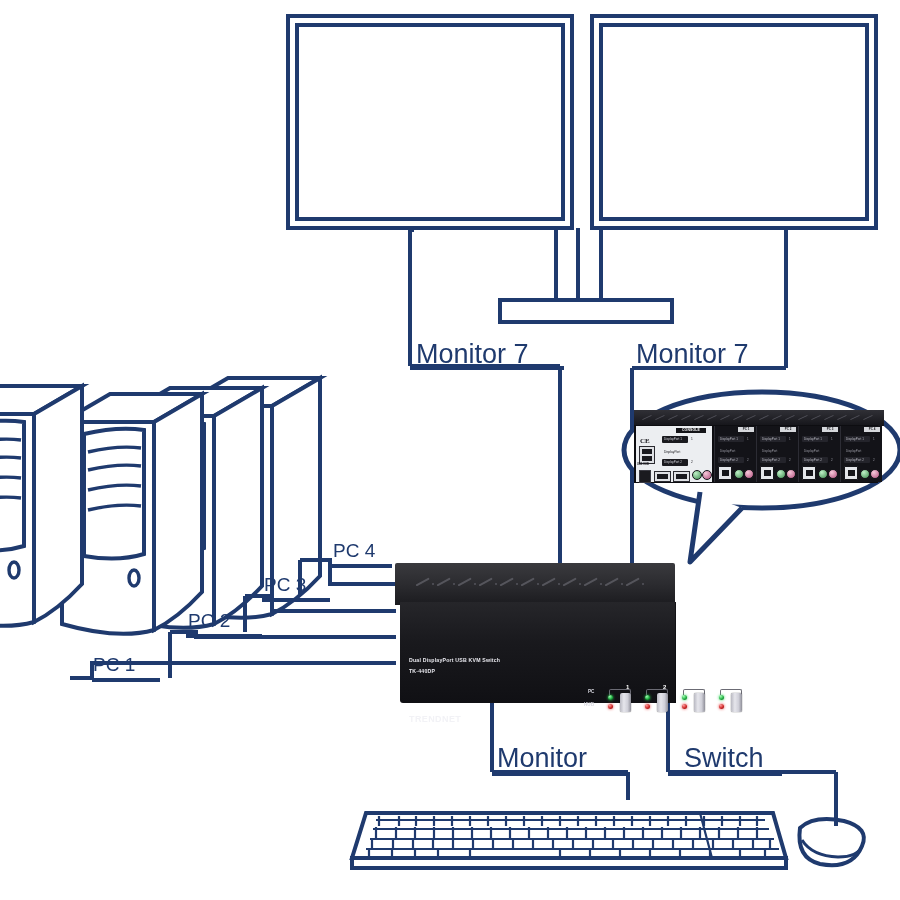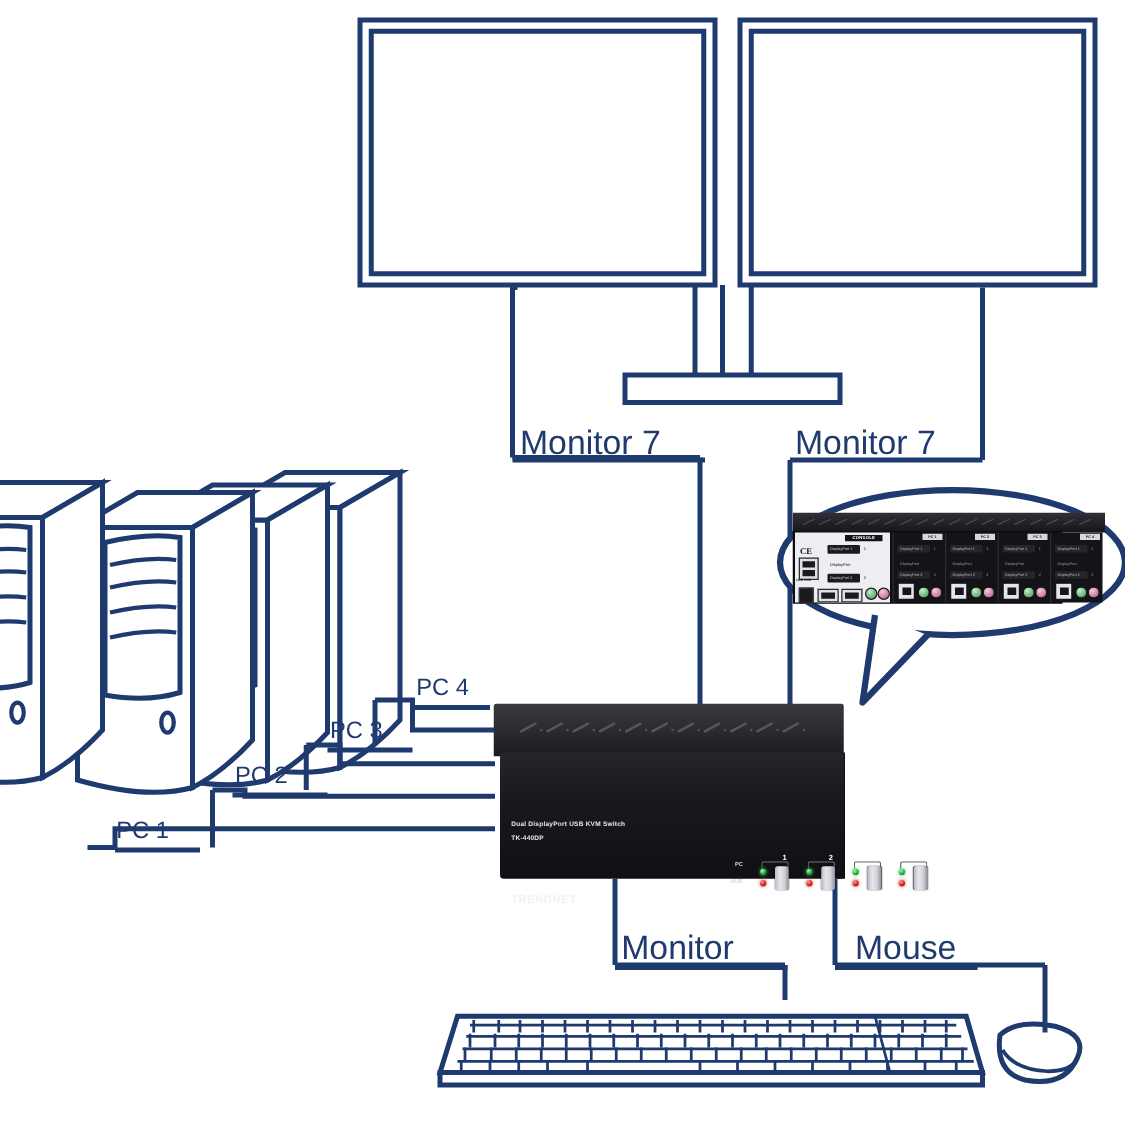--- a/index.html
+++ b/index.html
@@ -45,21 +45,21 @@
   .led-pc{background:radial-gradient(circle at 35% 30%,#9dffb0,#18a83a 60%,#0c5c20);
      box-shadow:0 0 3px #2ad152;}
   .led-hub{background:radial-gradient(circle at 35% 30%,#ff9a9a,#c81d1d 60%,#6b0d0d);
      box-shadow:0 0 3px #e03a3a;}
 
   
   #rear{position:absolute;left:634px;top:410px;width:250px;height:78px;overflow:hidden;}
   .rear-top{position:absolute;left:0;top:0;width:250px;height:16px;
      background:linear-gradient(180deg,#303036,#15151a);}
   .rtv{position:absolute;width:10px;height:1.2px;background:#505058;transform:rotate(-25deg);}
-  .rear-body{position:absolute;left:0;top:15px;width:216px;height:58px;background:#0d0d11;}
+  .rear-body{position:absolute;left:0;top:15px;width:216px;height:58px;background:#0d0d11;padding-left:28px;}
   .console{position:absolute;left:2px;top:1px;width:76px;height:56px;background:#eceef1;}
   .console-lbl{position:absolute;left:40px;top:2px;width:30px;height:5px;background:#141418;
      color:#fff;font-size:3.4px;text-align:center;line-height:5px;font-weight:bold;letter-spacing:.2px;}
   .ce{position:absolute;left:4px;top:11px;color:#15151a;font-size:7px;font-weight:bold;
      font-family:"Liberation Serif",serif;}
   .usbhub{position:absolute;left:3px;top:20px;width:14px;height:16px;
      background:#dfe1e5;border:.6px solid #2a2a30;}
   .usbhub i{position:absolute;left:2px;width:10px;height:5px;background:#1a1a1f;}
   .hublbl{position:absolute;left:1px;top:37px;color:#15151a;font-size:2.6px;font-weight:bold;}
   .dp{position:absolute;height:7px;background:#1a1a1f;border-radius:1px;}
@@ -289,21 +289,21 @@
 
   <div class="lbl lbl-big" style="left:416px;top:341px;">Monitor 7</div>
   <div class="lbl lbl-big" style="left:636px;top:341px;">Monitor 7</div>
 
   <div class="lbl lbl-pc" style="left:93px;top:655px;">PC 1</div>
   <div class="lbl lbl-pc" style="left:188px;top:611px;">PC 2</div>
   <div class="lbl lbl-pc" style="left:264px;top:575px;">PC 3</div>
   <div class="lbl lbl-pc" style="left:333px;top:541px;">PC 4</div>
 
   <div class="lbl lbl-big" style="left:497px;top:745px;">Monitor</div>
-  <div class="lbl lbl-big" style="left:684px;top:745px;">Mouse</div>
+  <div class="lbl lbl-big" style="left:684px;top:745px;">Switch</div>
 
   <div id="kvm">
     <div class="kvm-top">
       <div class="vents" id="ventHost">
           <div class="vslot" style="left: 0px; top: 6px;"></div>
           <div class="vdot" style="left: 17px; top: 8px;"></div>
           <div class="vslot" style="left: 21px; top: 6px;"></div>
           <div class="vdot" style="left: 38px; top: 8px;"></div>
           <div class="vslot" style="left: 42px; top: 6px;"></div>
           <div class="vdot" style="left: 59px; top: 8px;"></div>

